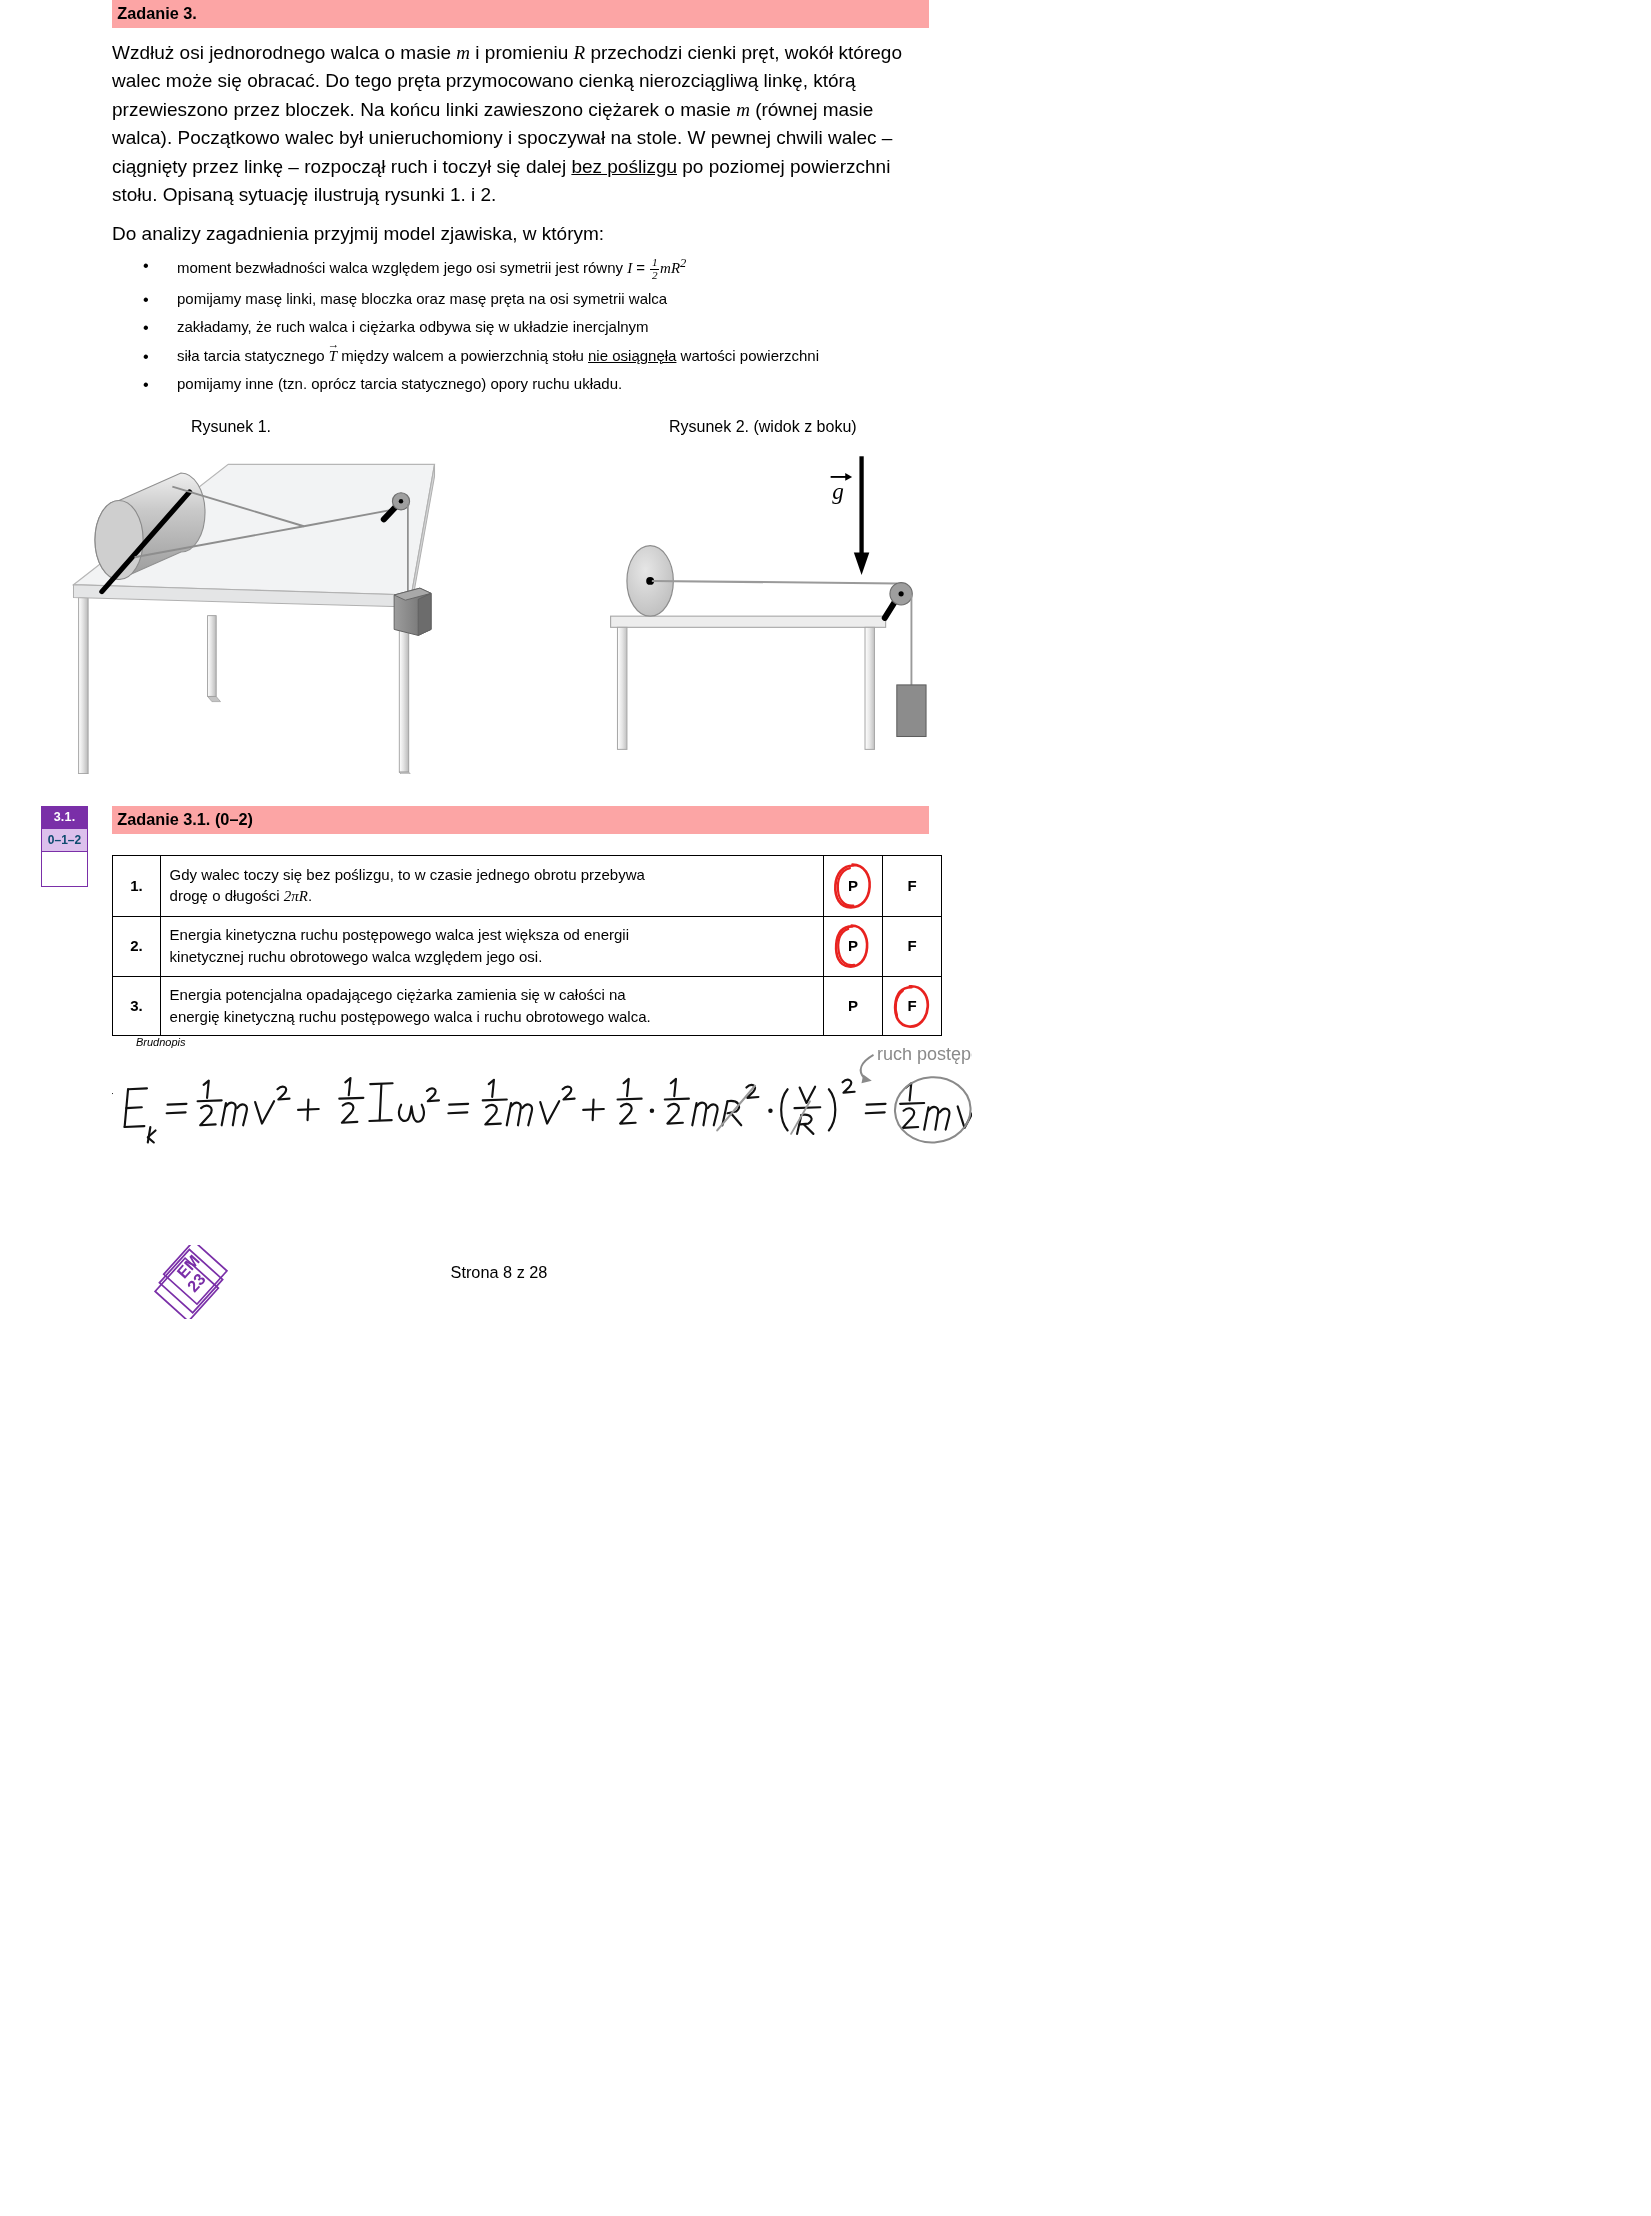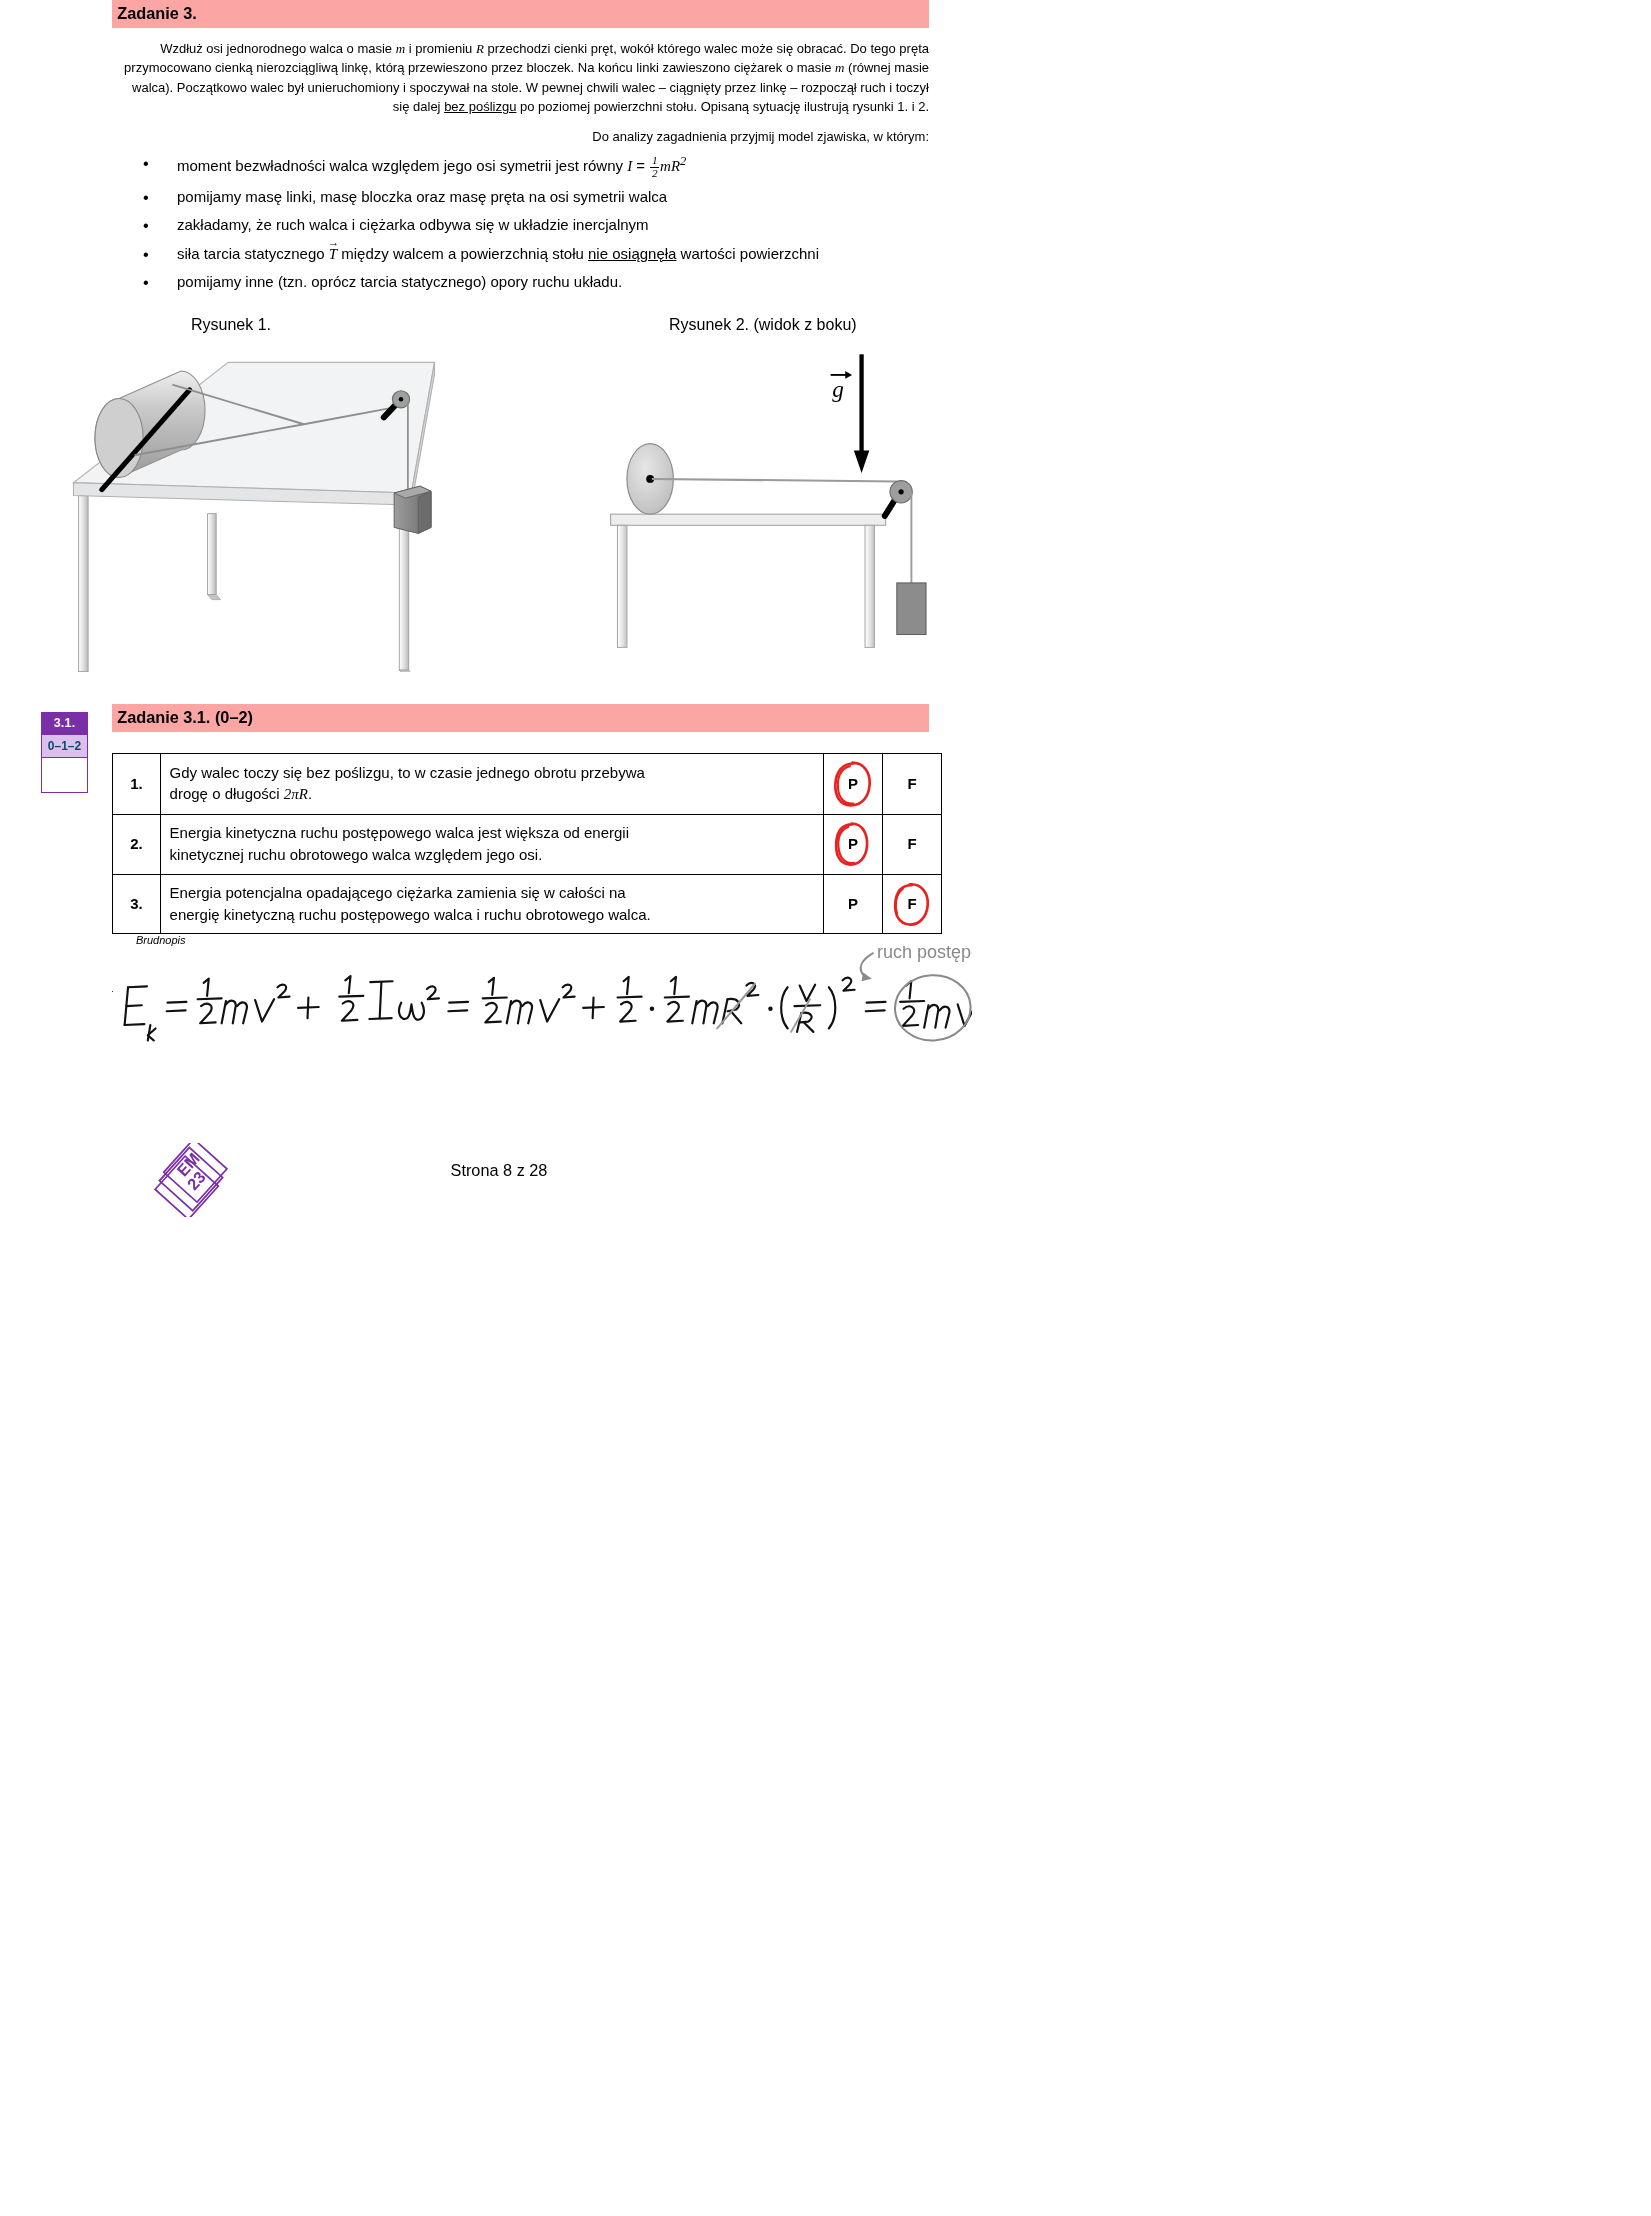--- a/index.html
+++ b/index.html
@@ -23,22 +23,22 @@
     padding:4.3px 5.2px 5.2px 5.2px;
     line-height:1.15;
   }
   .task-banner.sub{ margin-top:0; }
 
   
   .body-col{ margin-left:112px; width:817px; }
   p.para{
     margin:7.7px 0 0 0;
     line-height:1.50;
-    text-align:right;
-    font-size:13px;
+    text-align:left;
+    font-size:19px;
   }
   p.para.lead{ margin-top:10.3px; }
   .mi{ font-family:"Liberation Serif", serif; font-style:italic; }
   .u{ text-decoration:underline; }
 
   
   ul.model{ list-style:none; margin:5.2px 0 0 0; padding:0; }
   ul.model > li{
     position:relative; padding-left:65px;
     margin:6px 0 0 0; line-height:1.5; font-size:15px;
@@ -63,21 +63,21 @@
   .fig-captions{ margin-left:112px; width:817px; position:relative; height:29px; margin-top:22.4px;}
   .cap{ position:absolute; font-size:16px; }
   .cap.one{ left:79px; top:0; }
   .cap.two{ left:557px; top:0; }
   .figures{ position:relative; margin-left:0; width:998px; height:335px; }
   .fig1{ position:absolute; left:52px;  top:0; }
   .fig2{ position:absolute; left:602px; top:8.6px; }
 
   
   .scorebox{
-    position:absolute; left:41px; top:8px; width:47px;
+    position:absolute; left:41px; top:0; width:47px;
     border:1.7px solid #7a2fa8;
   }
   .scorebox .sb-top{
     background:#7a2fa8; color:#fff; font-weight:bold; font-size:12.5px;
     text-align:center; padding:3.4px 0 3.4px 0; letter-spacing:0.2px;
   }
   .scorebox .sb-mid{
     background:#dcc0ec; color:#0c4a6e; font-weight:bold; font-size:12px;
     text-align:center; padding:4.3px 0 4.3px 0;
     border-top:1.7px solid #7a2fa8; border-bottom:1.7px solid #7a2fa8;

